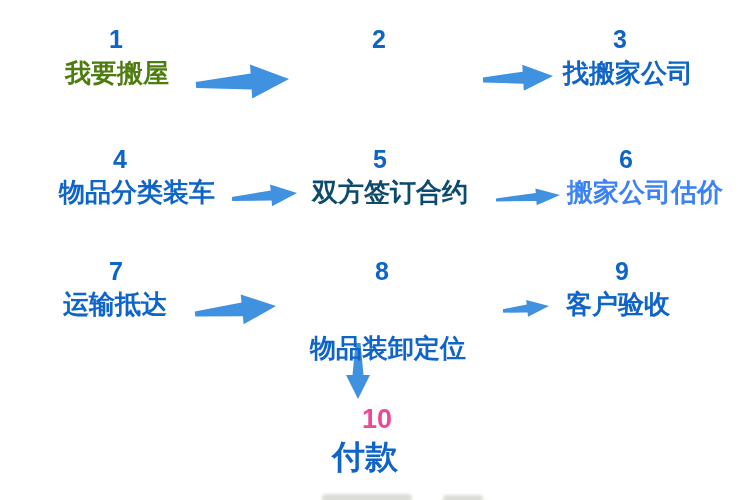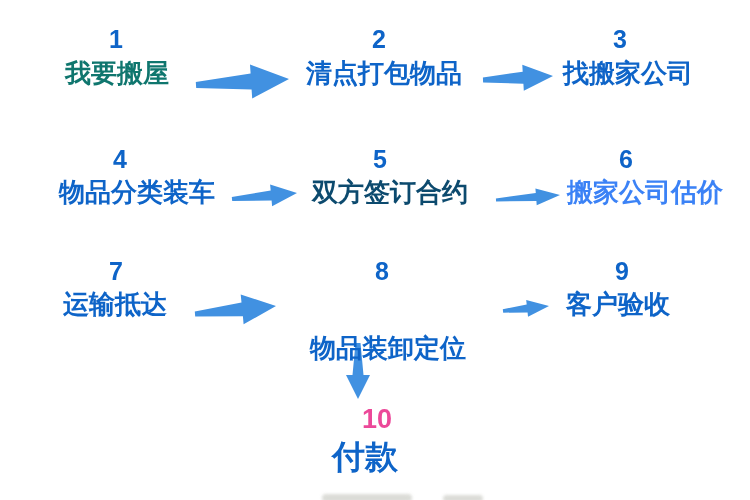--- a/index.html
+++ b/index.html
@@ -48,24 +48,23 @@
       <polygon points="196.2,88.0 251.6,89.4 252.2,98.4 289.0,79.0 250.0,64.5 250.6,73.5 195.8,82.0" fill="#4191e1"></polygon>
       <polygon points="483.1,82.5 523.4,83.7 523.8,90.7 553.0,76.0 522.3,64.7 522.7,71.7 482.9,77.5" fill="#4191e1"></polygon>
       <polygon points="232.2,201.0 271.6,200.4 272.1,206.3 297.0,193.0 270.1,184.4 270.7,190.4 231.8,197.0" fill="#4191e1"></polygon>
       <polygon points="496.1,201.5 536.4,200.9 536.7,205.3 560.0,195.0 535.4,188.4 535.8,192.9 495.9,198.5" fill="#4191e1"></polygon>
       <polygon points="195.2,316.5 242.9,316.3 243.6,324.3 276.0,306.0 240.7,294.4 241.5,302.4 194.8,311.5" fill="#4191e1"></polygon>
       <polygon points="503.2,312.7 527.6,312.4 528.0,316.8 549.0,306.0 526.2,299.9 526.7,304.4 502.8,309.3" fill="#4191e1"></polygon>
       <polygon points="355.5,343.0 352.5,375.0 346.0,375.0 358.0,399.0 370.0,375.0 363.5,375.0 360.5,343.0" fill="#4191e1"></polygon>
     </svg>
 
   <div class="num" style="left: 116px; top: 27px; color: rgb(14, 100, 200);">1</div>
-  <div class="label" style="left: 117px; top: 60px; color: #0f766e;">我要搬屋</div>
+  <div class="label" style="left: 117px; top: 60px; color: #4d7c0f;">我要搬屋</div>
 
   <div class="num" style="left: 379px; top: 27px; color: rgb(14, 100, 200);">2</div>
-  <div class="label" style="left: 384px; top: 60px; color: rgb(14, 100, 200);">清点打包物品</div>
 
   <div class="num" style="left: 620px; top: 27px; color: rgb(14, 100, 200);">3</div>
   <div class="label" style="left: 628px; top: 60px; color: rgb(14, 100, 200);">找搬家公司</div>
 
   <div class="num" style="left: 120px; top: 147px; color: rgb(14, 100, 200);">4</div>
   <div class="label" style="left: 137px; top: 179px; color: rgb(14, 100, 200);">物品分类装车</div>
 
   <div class="num" style="left: 380px; top: 147px; color: rgb(14, 100, 200);">5</div>
   <div class="label" style="left: 390px; top: 179px; color: #0c4a6e; text-align: center;">双方签订合约</div>
 

